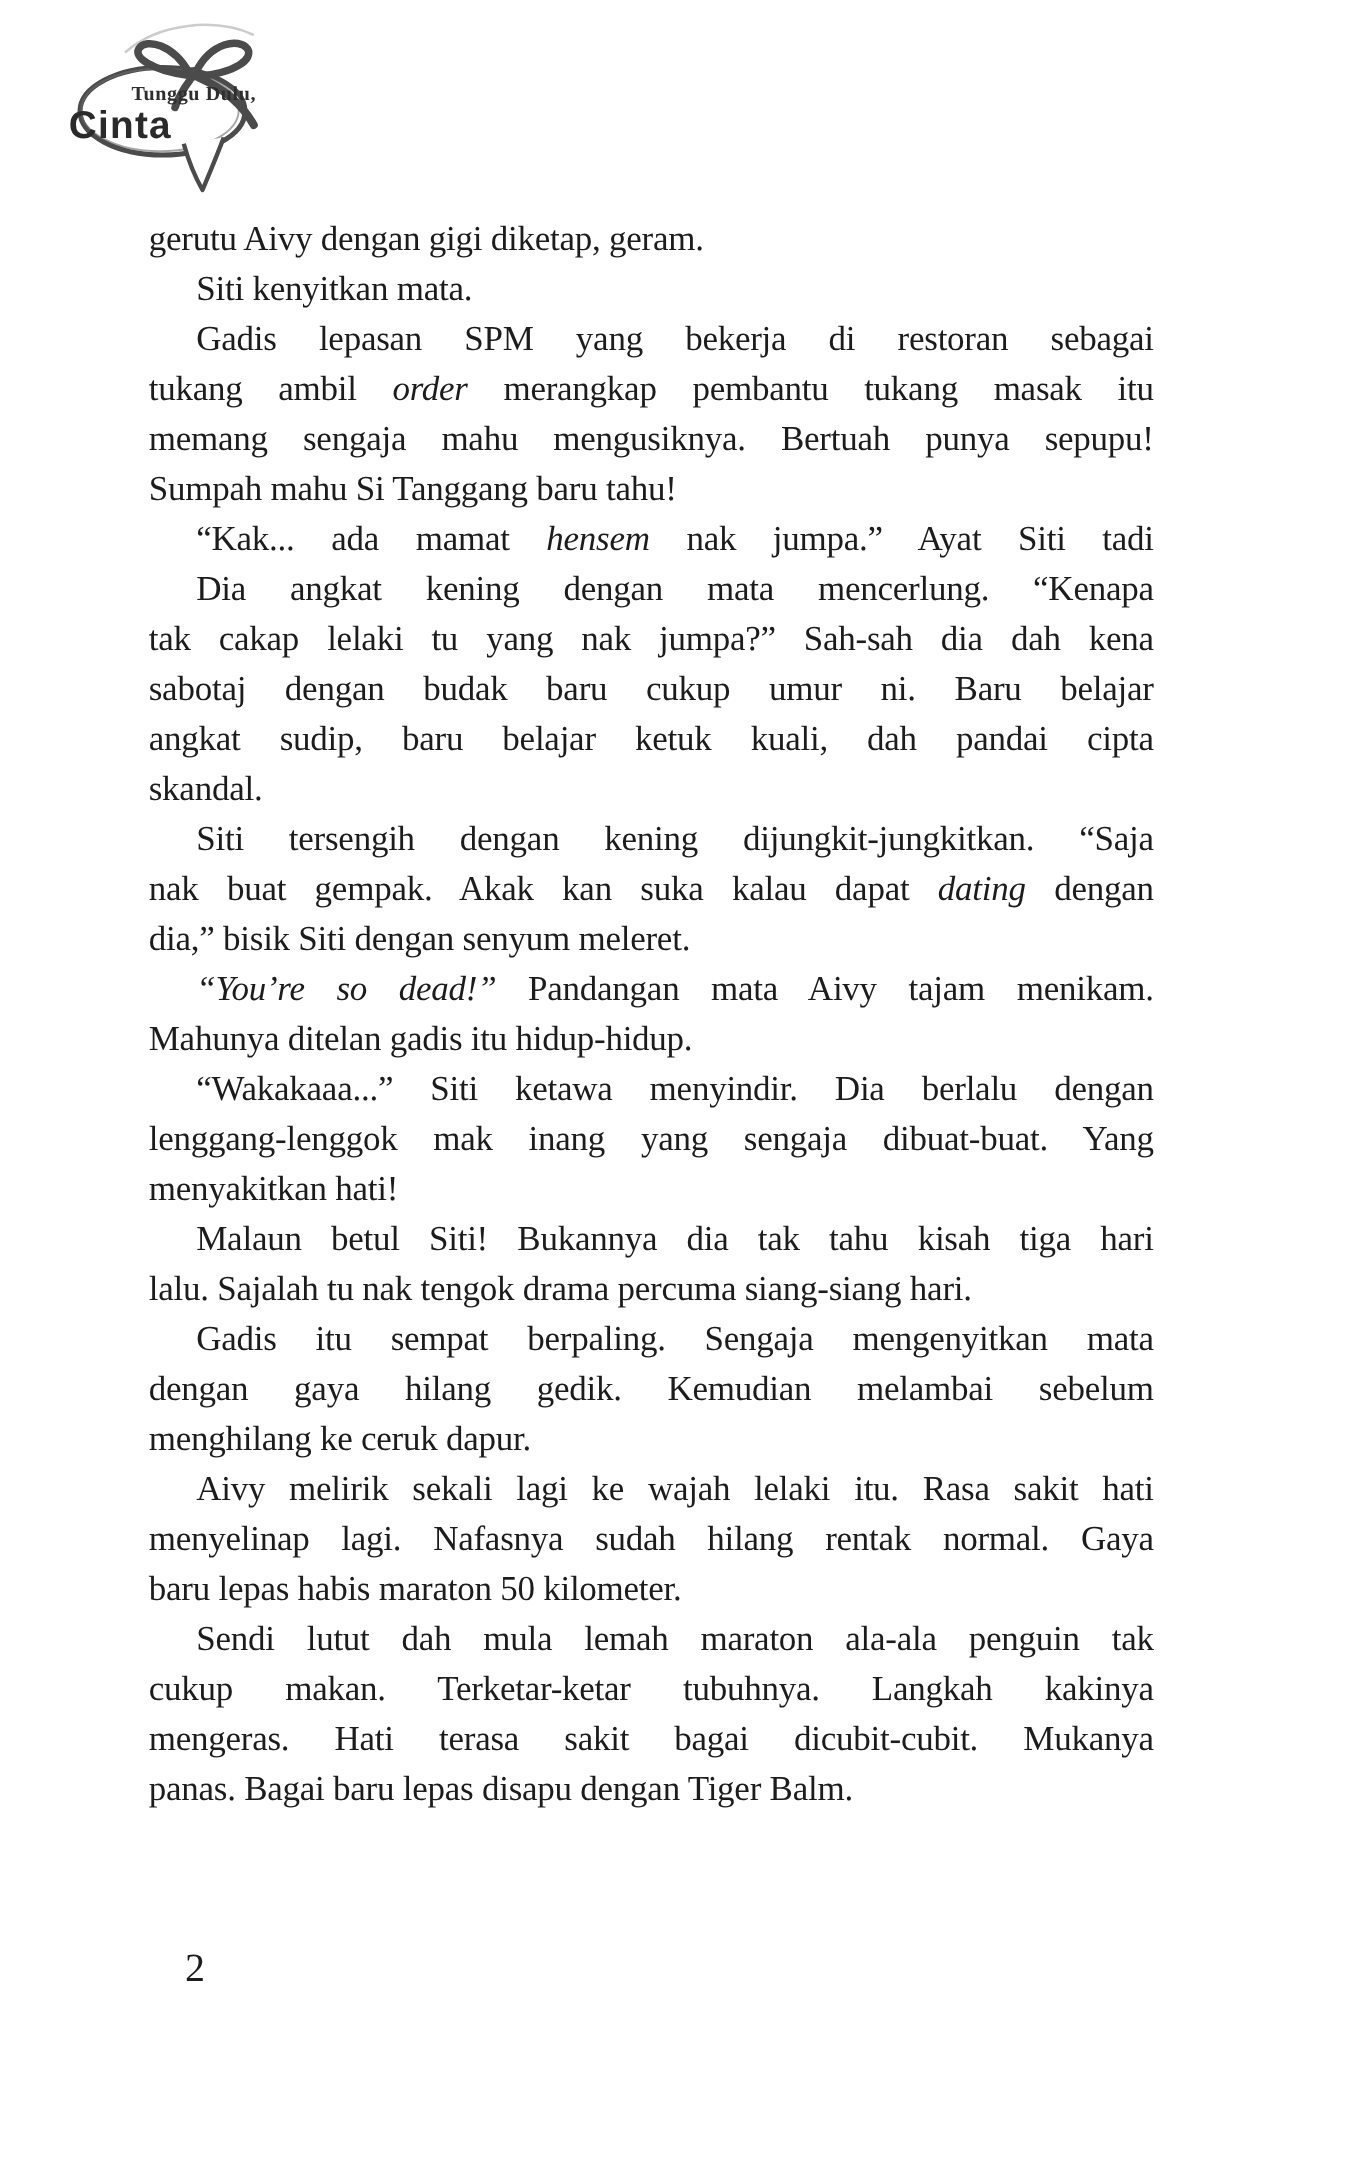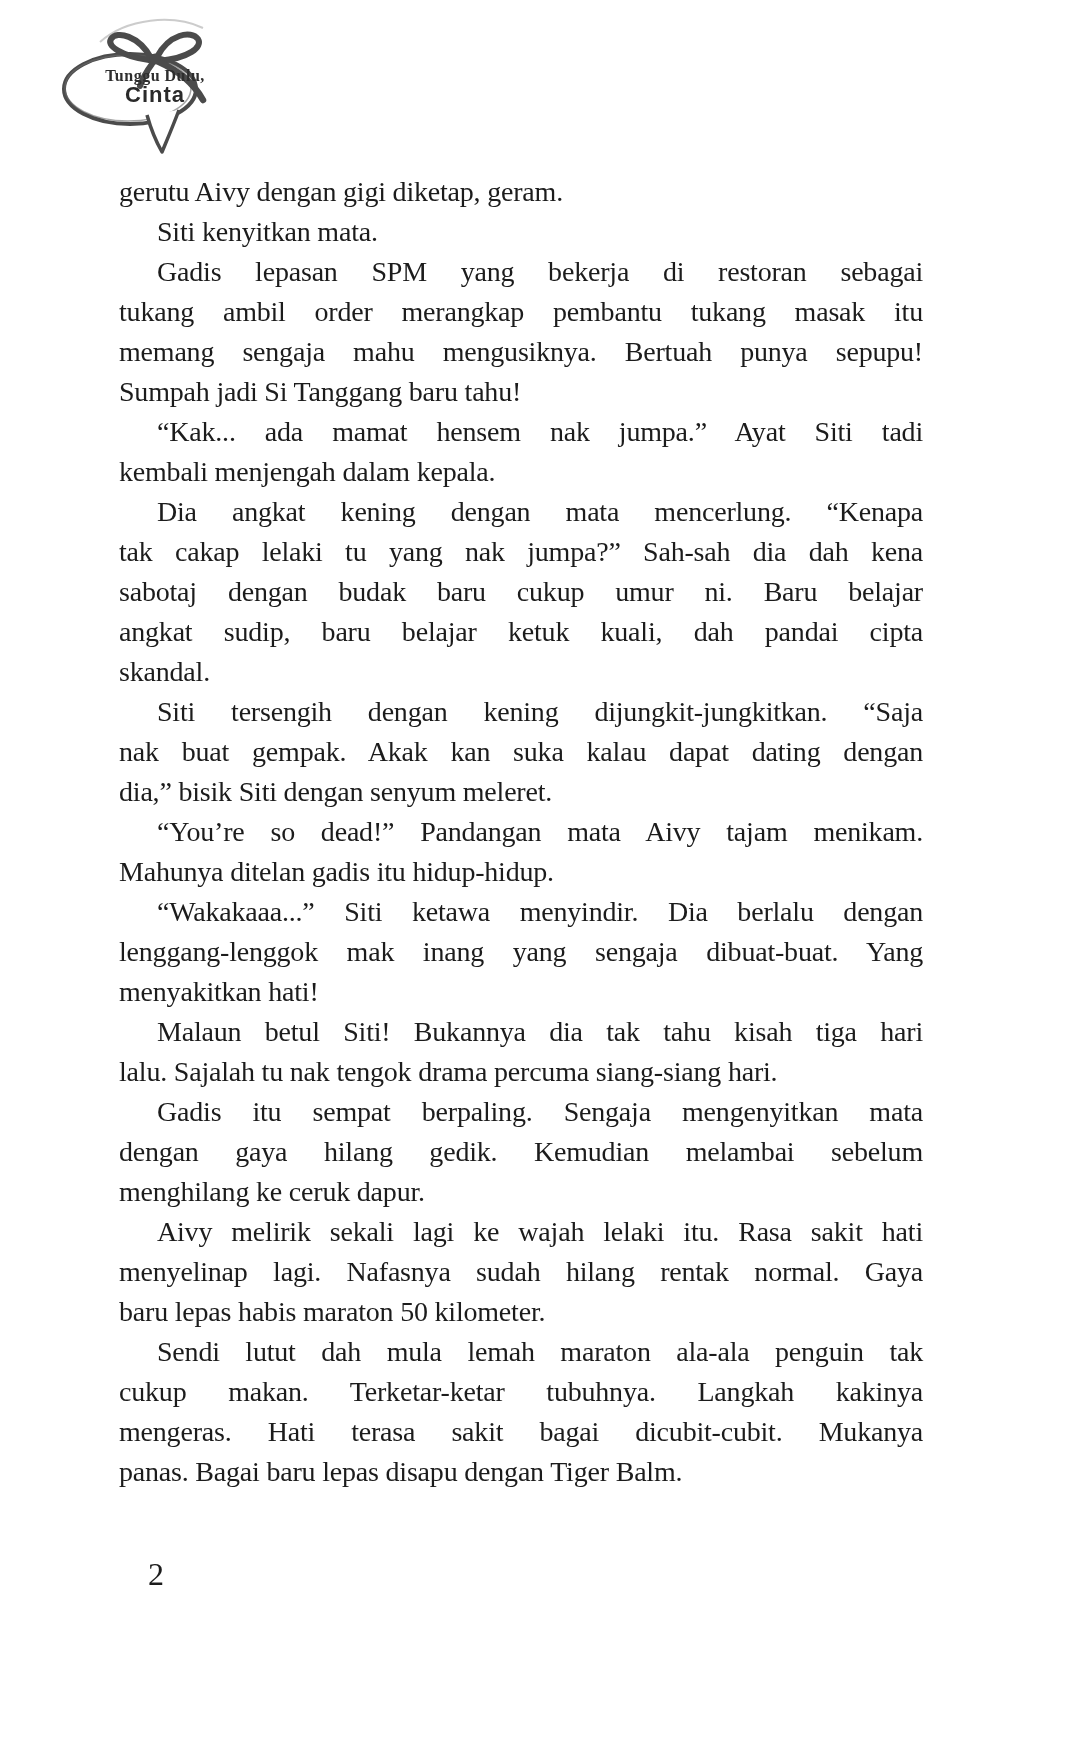--- a/index.html
+++ b/index.html
@@ -24,44 +24,44 @@
   .logo-line1 {
     position: absolute; left: 0; top: 55px; width: 200px;
     text-align: center;
     font-family: "Liberation Serif", serif;
     font-weight: bold; font-size: 16px;
     letter-spacing: 0.5px;
     color: #2e2e2e;
   }
   .logo-line2 {
     position: absolute; left: 0; top: 70px; width: 200px;
-    text-align: center;
+    text-align: left;
     font-family: "Liberation Sans", sans-serif;
-    font-weight: bold; font-size: 22px;
+    font-weight: bold; font-size: 31px;
     letter-spacing: 1px;
     color: #2a2a2a;
   }
   
   .body-text {
     position: absolute; left: 119px; top: 172px;
     width: 804px;
     font-size: 28px; line-height: 40px;
     color: #1c1c1c;
     letter-spacing: -0.2px;
   }
   .line {
     text-align: justify;
     text-align-last: justify;
     height: 40px;
     overflow: visible;
     white-space: nowrap;
   }
   .line.last { text-align-last: left; }
   .line.first.indent { text-indent: 38px; }
-  .it { }
+  .it { font-style: italic; }
   
   .page-number {
     position: absolute; left: 148px; top: 1556px;
     font-size: 32px; color: #1c1c1c;
   }
 </style>
 </head>
 <body>
 
 <div class="page">
@@ -93,25 +93,24 @@
       <div>
         <div class="line first last"><span>gerutu Aivy dengan gigi diketap, geram.</span></div>
       </div>
       <div>
         <div class="line first last indent"><span>Siti kenyitkan mata.</span></div>
       </div>
       <div>
         <div class="line first indent"><span>Gadis lepasan SPM yang bekerja di restoran sebagai</span></div>
         <div class="line"><span>tukang ambil </span><span class="it">order</span><span> merangkap pembantu tukang masak itu</span></div>
         <div class="line"><span>memang sengaja mahu mengusiknya. Bertuah punya sepupu!</span></div>
-        <div class="line last"><span>Sumpah jadi Si Tanggang baru tahu!</span></div>
+        <div class="line last"><span>Sumpah mahu Si Tanggang baru tahu!</span></div>
       </div>
       <div>
         <div class="line first indent"><span>“Kak... ada mamat </span><span class="it">hensem</span><span> nak jumpa.” Ayat Siti tadi</span></div>
-        <div class="line last"><span>kembali menjengah dalam kepala.</span></div>
       </div>
       <div>
         <div class="line first indent"><span>Dia angkat kening dengan mata mencerlung. “Kenapa</span></div>
         <div class="line"><span>tak cakap lelaki tu yang nak jumpa?” Sah-sah dia dah kena</span></div>
         <div class="line"><span>sabotaj dengan budak baru cukup umur ni. Baru belajar</span></div>
         <div class="line"><span>angkat sudip, baru belajar ketuk kuali, dah pandai cipta</span></div>
         <div class="line last"><span>skandal.</span></div>
       </div>
       <div>
         <div class="line first indent"><span>Siti tersengih dengan kening dijungkit-jungkitkan. “Saja</span></div>

